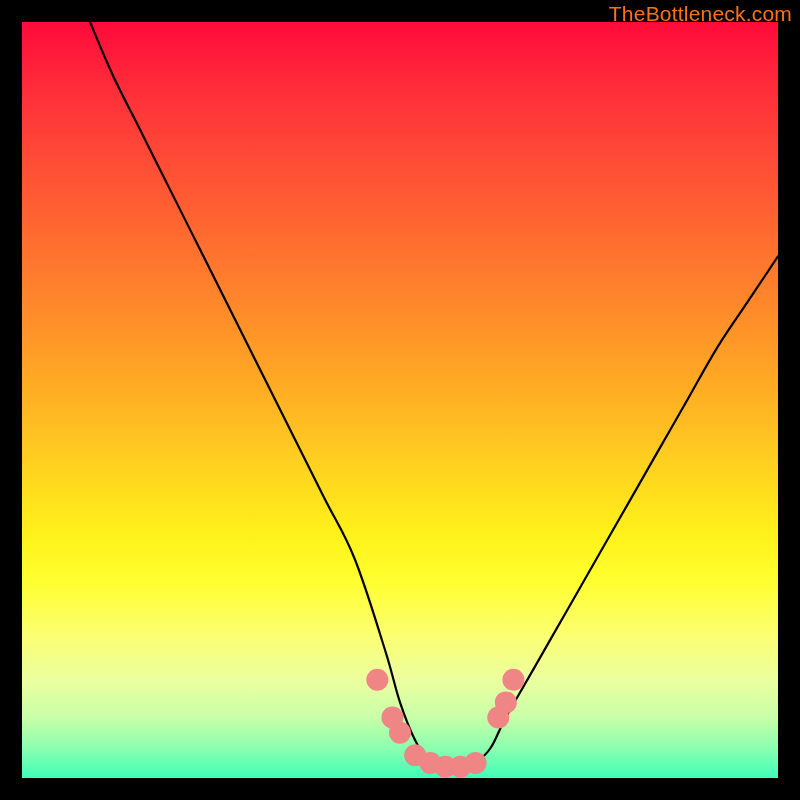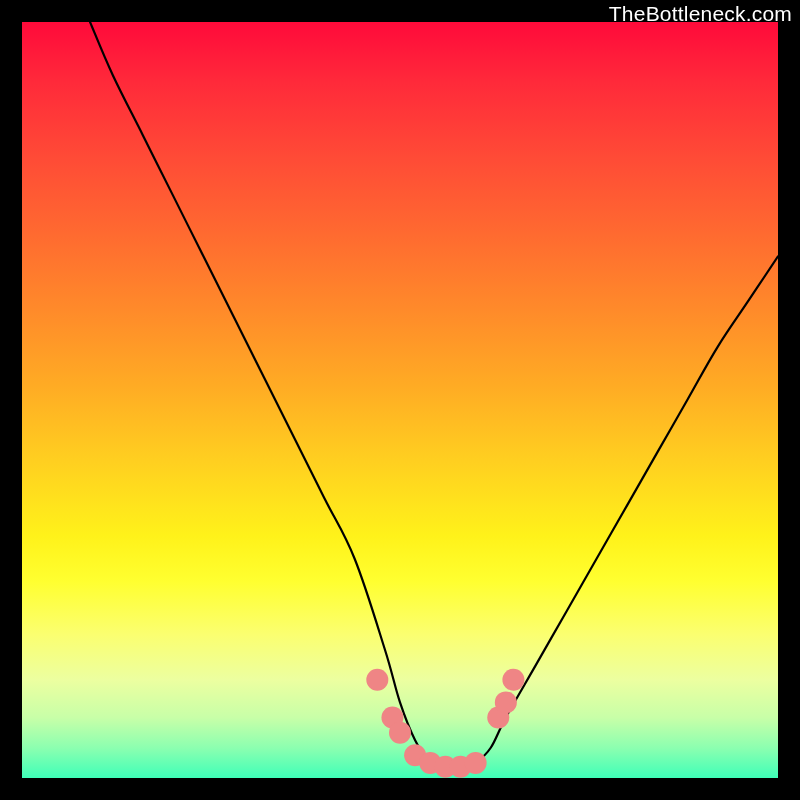--- a/index.html
+++ b/index.html
@@ -43,21 +43,21 @@
       #8cffb0 96%,
       #3fffb8 100%
     );
   }
   .watermark {
     position: absolute;
     top: 2px;
     right: 8px;
     font-size: 21px;
     font-weight: 500;
-    color: #ffffff;
+    color: #f97316;
     letter-spacing: 0.2px;
     user-select: none;
   }
   svg.curve {
     position: absolute;
     left: 0;
     top: 0;
     width: 756px;
     height: 756px;
     pointer-events: none;

